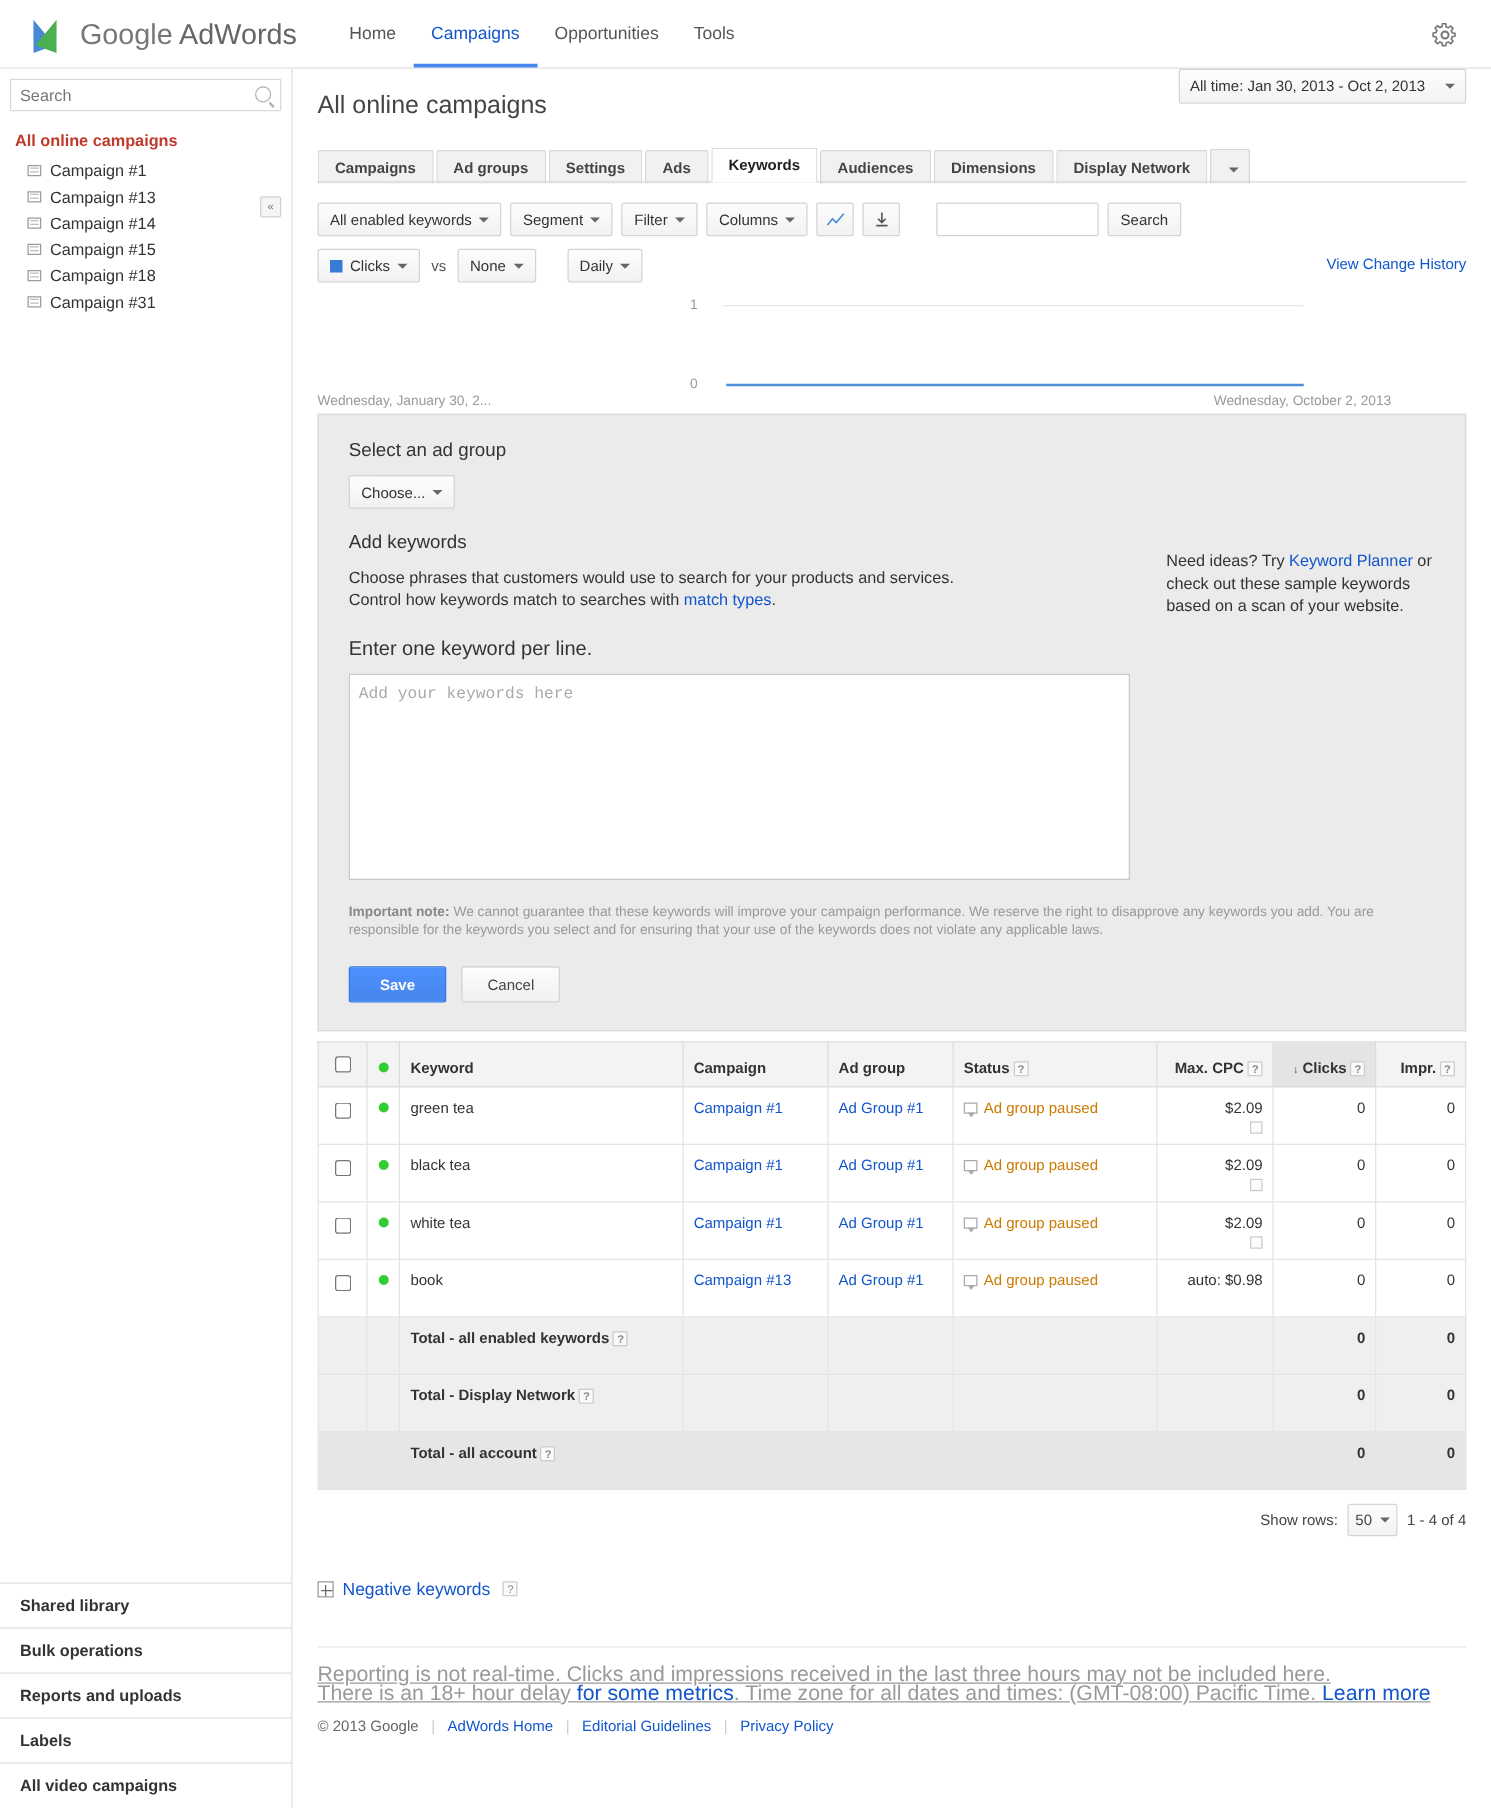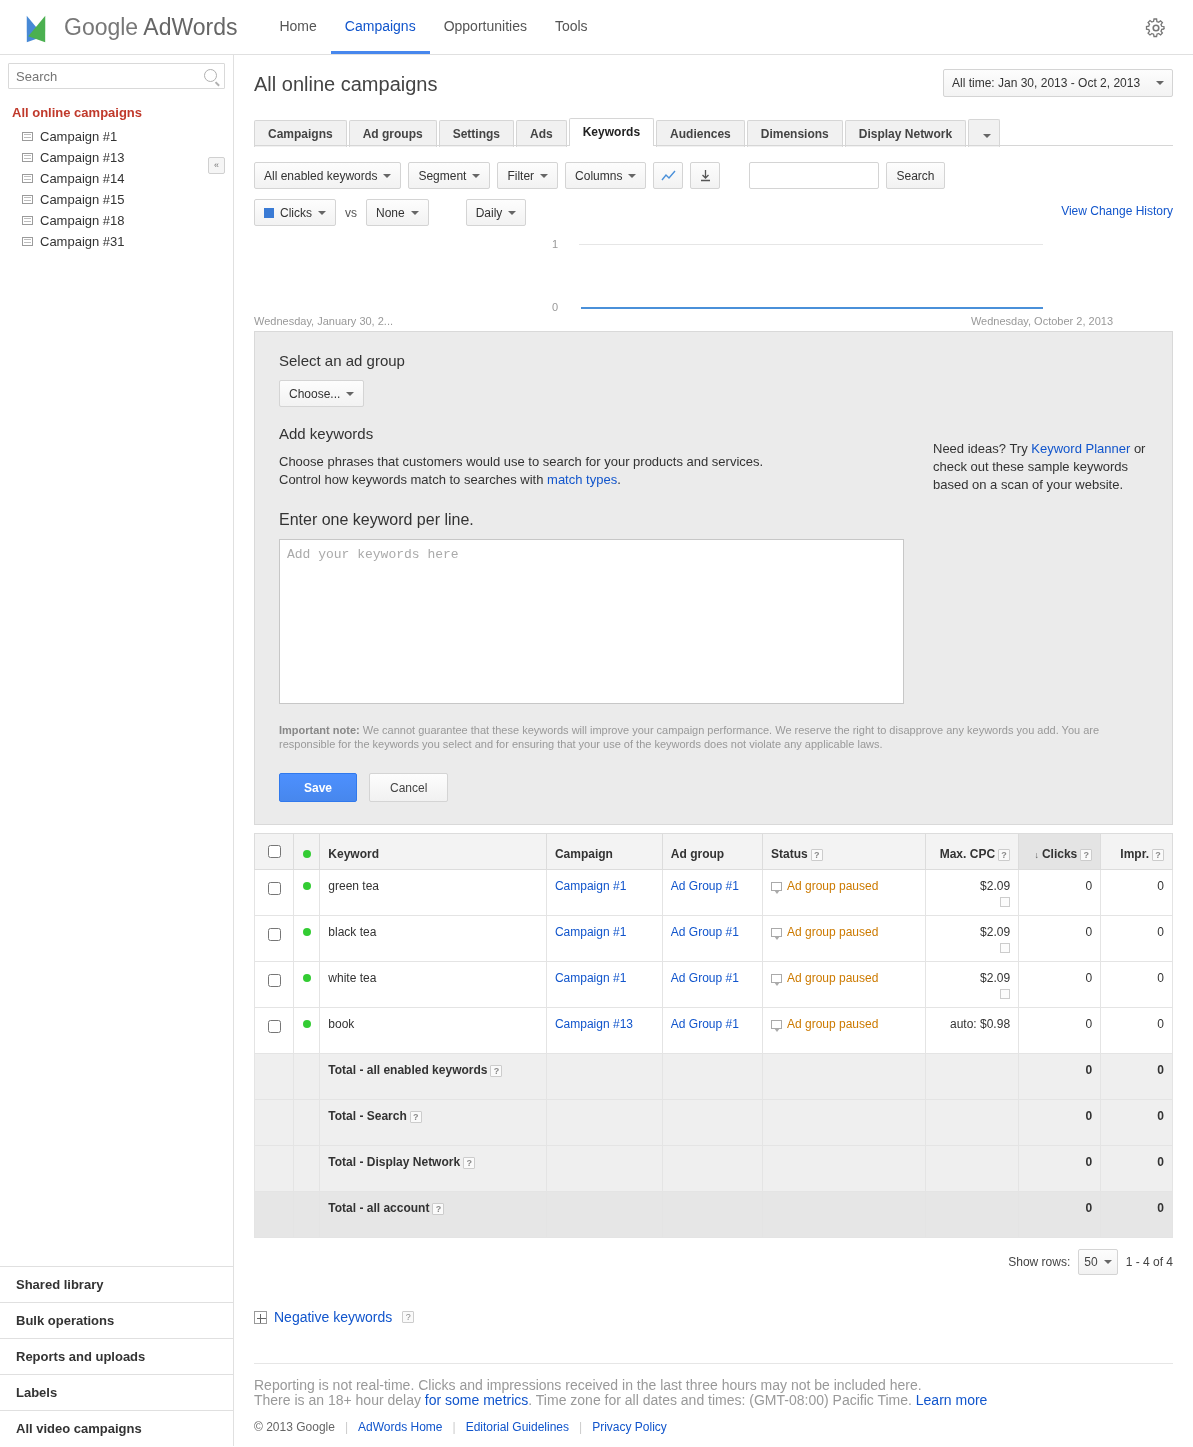--- a/index.html
+++ b/index.html
@@ -98,21 +98,21 @@
     padding:10px 0 10px 16px; font-weight:bold; font-size:13px; color:#333;
     border-bottom:1px solid #e0e0e0; cursor:pointer;
   }
   .sb-link:last-child { border-bottom:none; }
 
   
   .main { flex:1; position:relative; padding:0 20px 0 20px; }
   .page-title-row { display:flex; align-items:flex-start; padding:18px 0 0 0; position:relative; }
   .page-title { font-size:20px; color:#444; font-weight:normal; }
   .date-range {
-    position:absolute; right:0; top:14px; min-width:230px; height:28px;
+    position:absolute; right:0; top:0; min-width:230px; height:28px;
     border:1px solid #d4d4d4; border-radius:2px;
     background:linear-gradient(#fdfdfd,#f3f3f3);
     display:flex; align-items:center; justify-content:space-between;
     padding:0 8px; font-size:12px; color:#333; cursor:pointer;
   }
   .caret { width:0;height:0;border-left:4px solid transparent;border-right:4px solid transparent;border-top:4px solid #666; display:inline-block; margin-left:6px;}
 
   
   .tabs { display:flex; align-items:flex-end; margin-top:20px; position:relative; height:30px; }
   .tab {
@@ -240,21 +240,21 @@
     font-size:12px; border-radius:2px; cursor:pointer;
   }
   .neg-kw { margin-top:34px; display:flex; align-items:center; gap:7px; font-size:14px; }
   .plusbox {
     width:13px;height:13px;border:1px solid #9a9a9a; position:relative; background:#fff;
   }
   .plusbox:before{content:"";position:absolute;left:5px;top:2px;width:1px;height:9px;background:#666;}
   .plusbox:after{content:"";position:absolute;left:2px;top:6px;width:9px;height:1px;background:#666;}
 
   .footer { margin-top:38px; border-top:1px solid #e6e6e6; padding-top:14px; }
-  .fnote { font-size:14px; color:#999; line-height:15px; }
+  .fnote { font-size:17px; color:#999; line-height:15px;text-decoration:underline; }
   .flinks { margin-top:12px; font-size:12px; color:#666; display:flex; gap:10px; align-items:center; }
   .flinks .sep { color:#ccc; }
 </style>
 </head>
 <body>
 
 <div class="topbar">
   <div class="logo-wrap">
     <div class="logo-mark">
       <div class="tri1"></div>
@@ -384,21 +384,21 @@
       <div class="btn">
         <span class="sw"></span>
         <span>Clicks</span>
         <span class="caret"></span>
       </div>
       <span class="vs">vs</span>
       <div class="btn">
         <span>None</span>
         <span class="caret"></span>
       </div>
-      <div class="btn" style="margin-left:28px">
+      <div class="btn" style="margin-left:16px">
         <span>Daily</span>
         <span class="caret"></span>
       </div>
       <a class="change-hist" href="#">View Change History</a>
     </div>
 
     <div class="chart">
       <div class="ax-label" style="top:-2px; left:298px;">1</div>
       <div class="gl" style="top:4px;"></div>
       <div class="ax-label" style="top:61px; left:298px;">0</div>
@@ -540,33 +540,20 @@
           <td></td>
           <td></td>
           <td></td>
           <td class="num">0</td>
           <td class="num">0</td>
         </tr>
         <tr class="total">
           <td class="cb"></td>
           <td class="st"></td>
           <td class="k">
-            <span>Total - Search</span><span class="qmark">?</span>
-          </td>
-          <td></td>
-          <td></td>
-          <td></td>
-          <td></td>
-          <td class="num">0</td>
-          <td class="num">0</td>
-        </tr>
-        <tr class="total">
-          <td class="cb"></td>
-          <td class="st"></td>
-          <td class="k">
             <span>Total - Display Network</span><span class="qmark">?</span>
           </td>
           <td></td>
           <td></td>
           <td></td>
           <td></td>
           <td class="num">0</td>
           <td class="num">0</td>
         </tr>
         <tr class="total grand">

